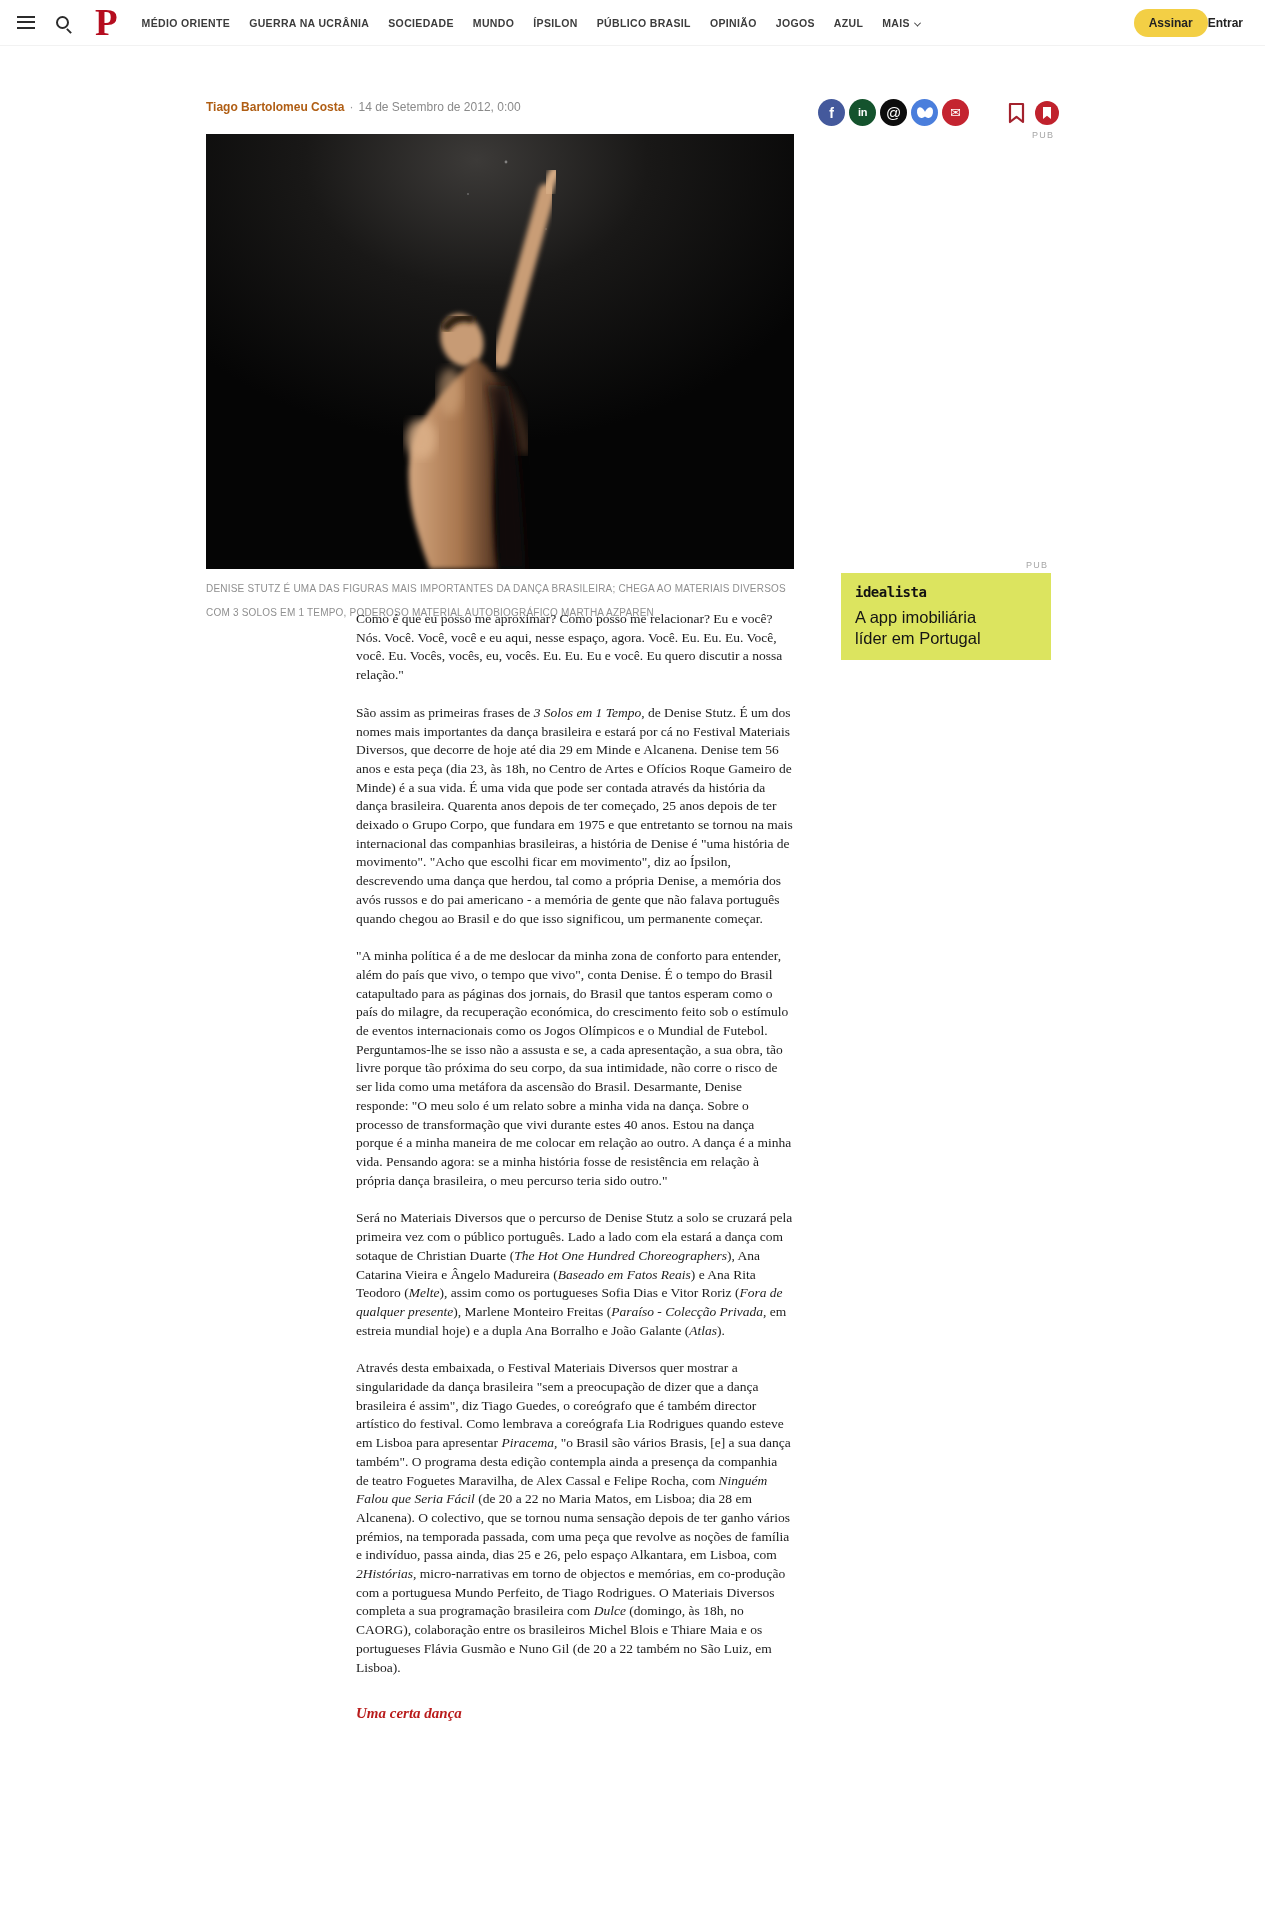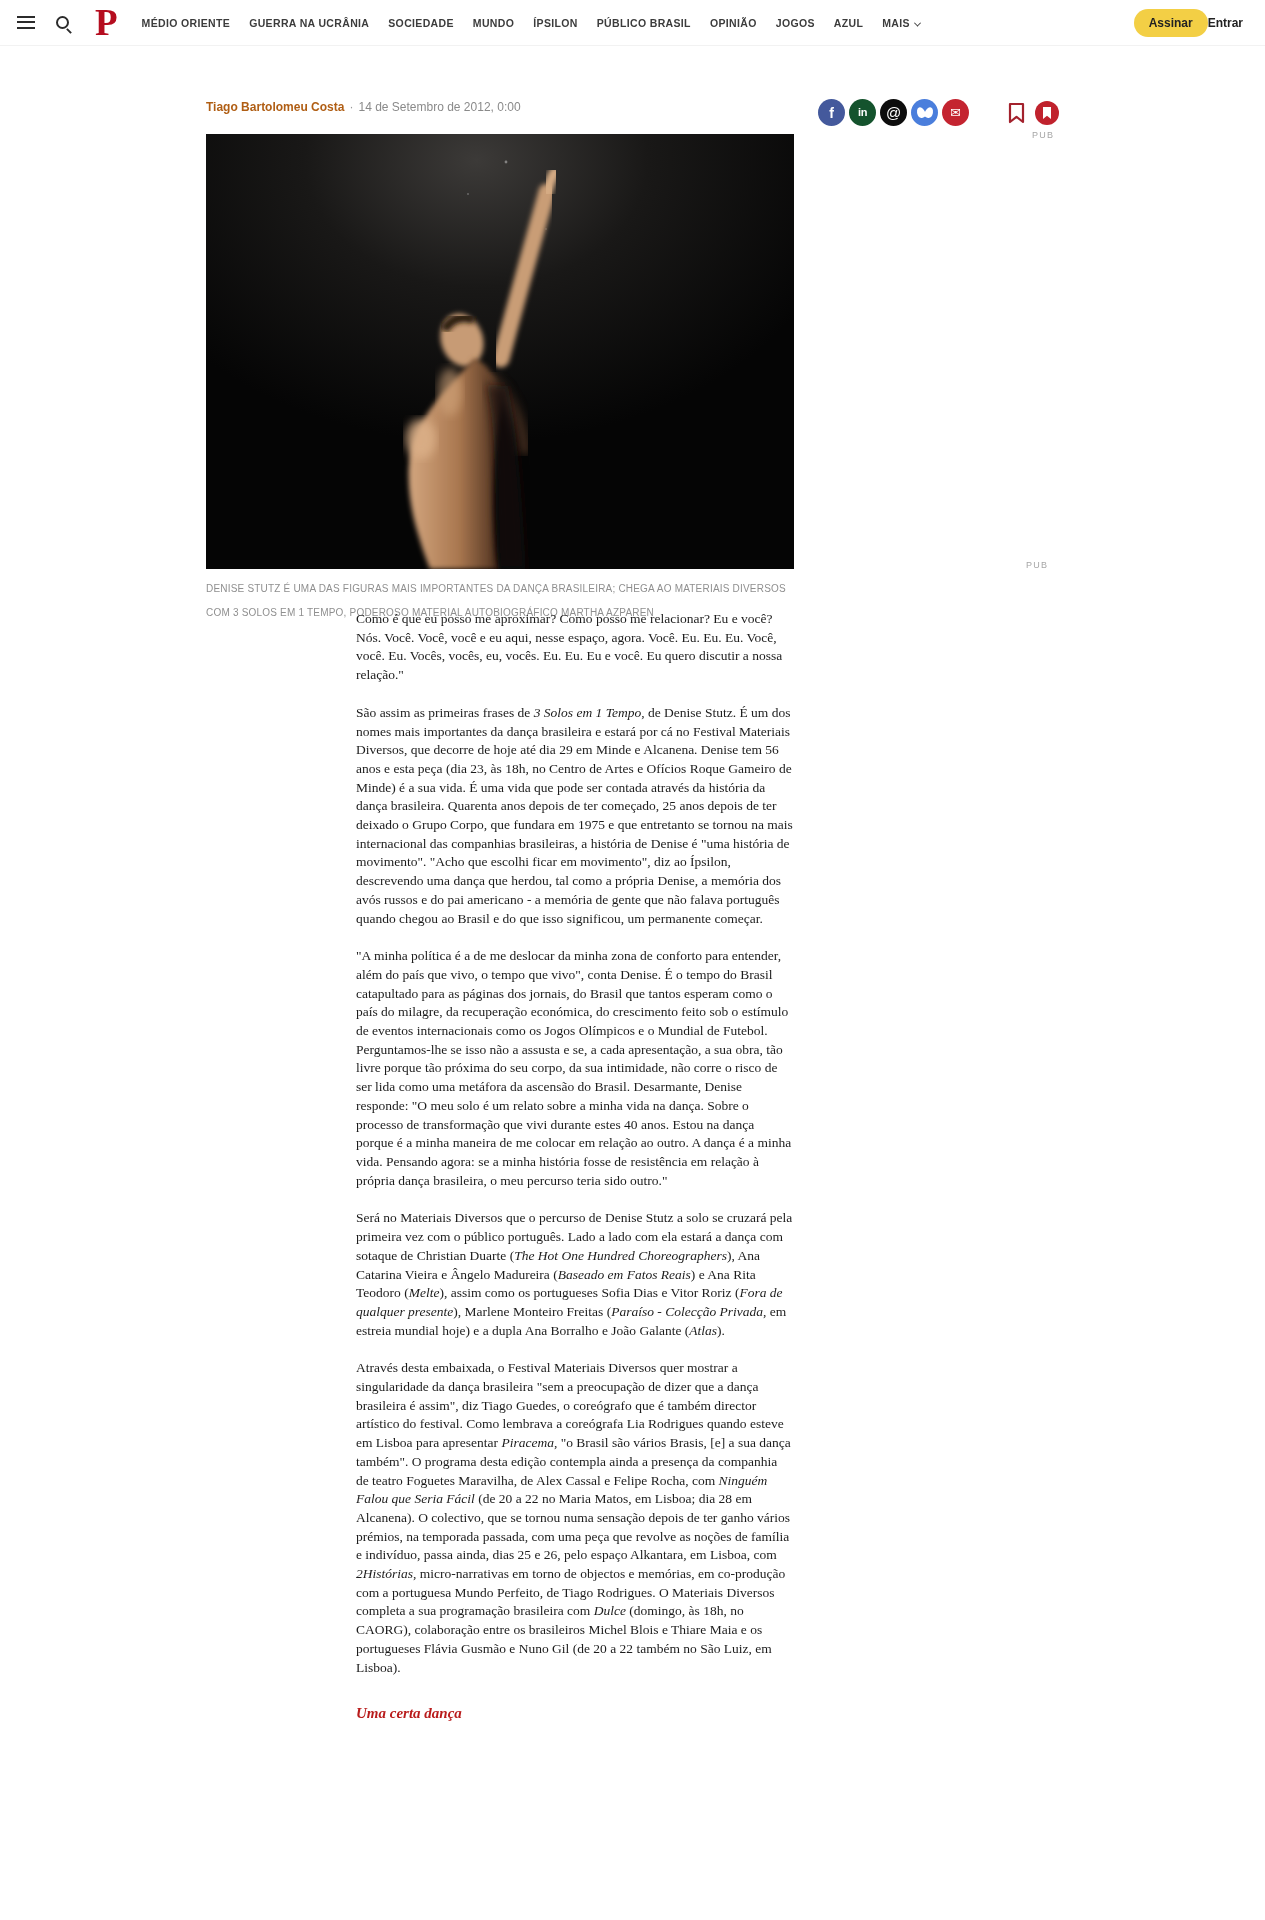--- a/index.html
+++ b/index.html
@@ -188,14 +188,19 @@
   <div class="body-col" data-name="article-body">
       <p data-name="paragraph">Como é que eu posso me aproximar? Como posso me relacionar? Eu e você? Nós. Você. Você, você e eu aqui, nesse espaço, agora. Você. Eu. Eu. Eu. Você, você. Eu. Vocês, vocês, eu, vocês. Eu. Eu. Eu e você. Eu quero discutir a nossa relação."</p>
       <p data-name="paragraph">São assim as primeiras frases de <i>3 Solos em 1 Tempo</i>, de Denise Stutz. É um dos nomes mais importantes da dança brasileira e estará por cá no Festival Materiais Diversos, que decorre de hoje até dia 29 em Minde e Alcanena. Denise tem 56 anos e esta peça (dia 23, às 18h, no Centro de Artes e Ofícios Roque Gameiro de Minde) é a sua vida. É uma vida que pode ser contada através da história da dança brasileira. Quarenta anos depois de ter começado, 25 anos depois de ter deixado o Grupo Corpo, que fundara em 1975 e que entretanto se tornou na mais internacional das companhias brasileiras, a história de Denise é "uma história de movimento". "Acho que escolhi ficar em movimento", diz ao Ípsilon, descrevendo uma dança que herdou, tal como a própria Denise, a memória dos avós russos e do pai americano - a memória de gente que não falava português quando chegou ao Brasil e do que isso significou, um permanente começar.</p>
       <p data-name="paragraph">"A minha política é a de me deslocar da minha zona de conforto para entender, além do país que vivo, o tempo que vivo", conta Denise. É o tempo do Brasil catapultado para as páginas dos jornais, do Brasil que tantos esperam como o país do milagre, da recuperação económica, do crescimento feito sob o estímulo de eventos internacionais como os Jogos Olímpicos e o Mundial de Futebol. Perguntamos-lhe se isso não a assusta e se, a cada apresentação, a sua obra, tão livre porque tão próxima do seu corpo, da sua intimidade, não corre o risco de ser lida como uma metáfora da ascensão do Brasil. Desarmante, Denise responde: "O meu solo é um relato sobre a minha vida na dança. Sobre o processo de transformação que vivi durante estes 40 anos. Estou na dança porque é a minha maneira de me colocar em relação ao outro. A dança é a minha vida. Pensando agora: se a minha história fosse de resistência em relação à própria dança brasileira, o meu percurso teria sido outro."</p>
       <p data-name="paragraph">Será no Materiais Diversos que o percurso de Denise Stutz a solo se cruzará pela primeira vez com o público português. Lado a lado com ela estará a dança com sotaque de Christian Duarte (<i>The Hot One Hundred Choreographers</i>), Ana Catarina Vieira e Ângelo Madureira (<i>Baseado em Fatos Reais</i>) e Ana Rita Teodoro (<i>Melte</i>), assim como os portugueses Sofia Dias e Vitor Roriz (<i>Fora de qualquer presente</i>), Marlene Monteiro Freitas (<i>Paraíso - Colecção Privada</i>, em estreia mundial hoje) e a dupla Ana Borralho e João Galante (<i>Atlas</i>).</p>
       <p data-name="paragraph">Através desta embaixada, o Festival Materiais Diversos quer mostrar a singularidade da dança brasileira "sem a preocupação de dizer que a dança brasileira é assim", diz Tiago Guedes, o coreógrafo que é também director artístico do festival. Como lembrava a coreógrafa Lia Rodrigues quando esteve em Lisboa para apresentar <i>Piracema</i>, "o Brasil são vários Brasis, [e] a sua dança também". O programa desta edição contempla ainda a presença da companhia de teatro Foguetes Maravilha, de Alex Cassal e Felipe Rocha, com <i>Ninguém Falou que Seria Fácil</i> (de 20 a 22 no Maria Matos, em Lisboa; dia 28 em Alcanena). O colectivo, que se tornou numa sensação depois de ter ganho vários prémios, na temporada passada, com uma peça que revolve as noções de família e indivíduo, passa ainda, dias 25 e 26, pelo espaço Alkantara, em Lisboa, com <i>2Histórias</i>, micro-narrativas em torno de objectos e memórias, em co-produção com a portuguesa Mundo Perfeito, de Tiago Rodrigues. O Materiais Diversos completa a sua programação brasileira com <i>Dulce</i> (domingo, às 18h, no CAORG), colaboração entre os brasileiros Michel Blois e Thiare Maia e os portugueses Flávia Gusmão e Nuno Gil (de 20 a 22 também no São Luiz, em Lisboa).</p>
       <h2 data-name="article-subheading" class="subhead"><i>Uma certa dança</i></h2>
     </div>
 
   <span class="pub pub-side" data-name="pub-label-side">PUB</span>
+  <div class="ad-box" data-name="idealista-ad" title="idealista">
+    <div class="ad-brand" data-name="idealista-logo">idealista</div>
+    <div class="ad-line first" data-name="ad-line-1">A app imobiliária</div>
+    <div class="ad-line" data-name="ad-line-2">líder em Portugal</div>
+  </div>
 
 </div>
 
 </body></html>

